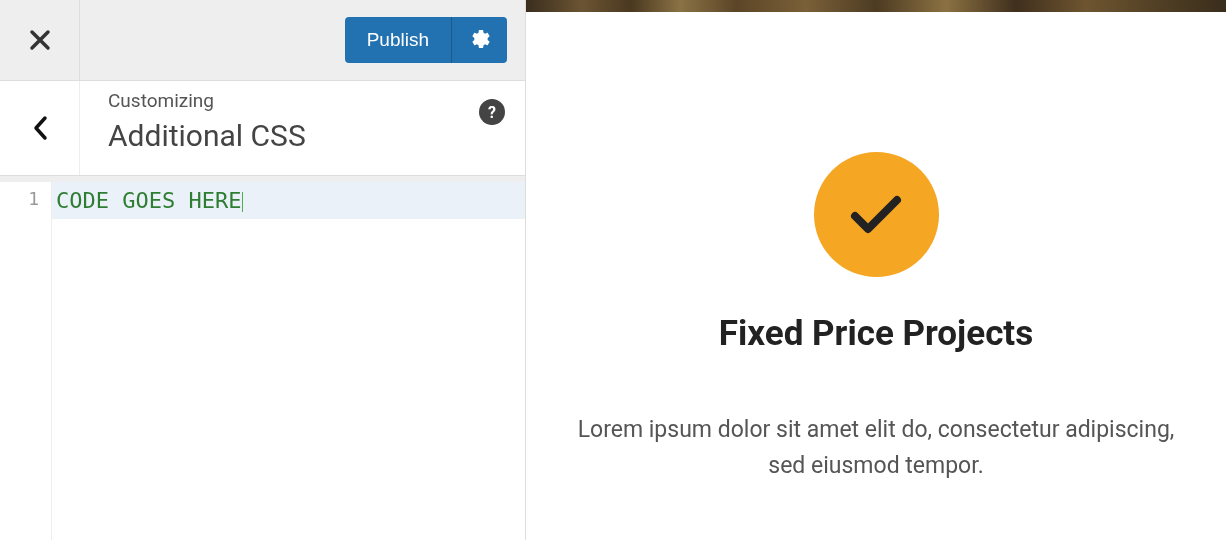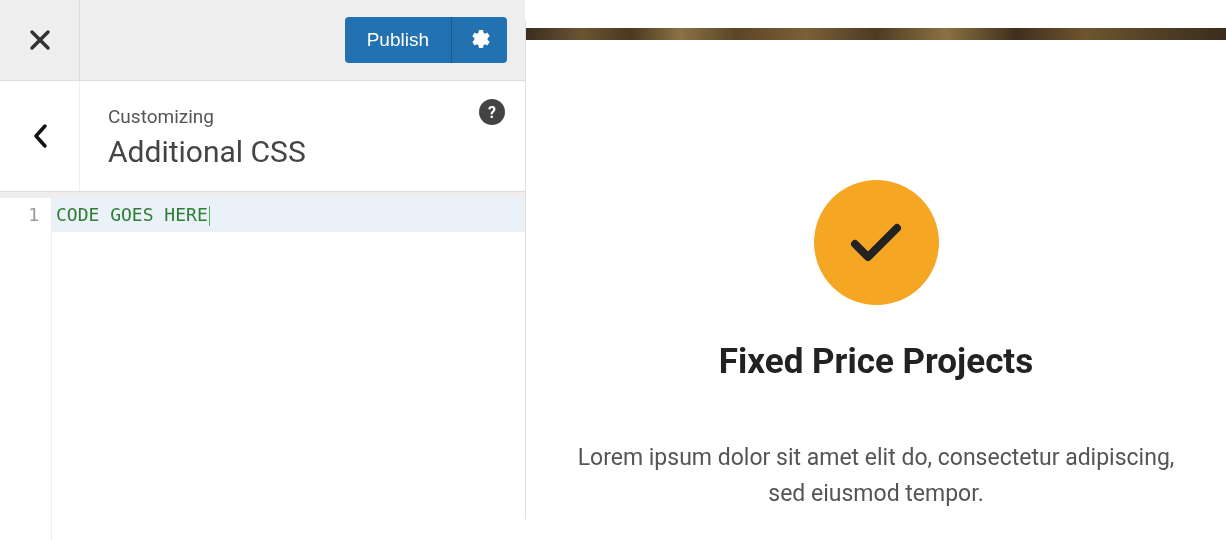--- a/index.html
+++ b/index.html
@@ -10,21 +10,20 @@
       height: 540px;
       overflow: hidden;
     }
     .sidebar {
       width: 526px;
       height: 100%;
       border-right: 1px solid #ddd;
       display: flex;
       flex-direction: column;
       background: #fef9c3;
-      border-radius: 25px;
     }
     .topbar {
       height: 81px;
       background: #eeeeee;
       border-bottom: 1px solid #ddd;
       display: flex;
       align-items: center;
       justify-content: space-between;
       padding: 0 18px 0 0;
     }
@@ -73,21 +72,21 @@
     .back-btn {
       width: 80px;
       display: flex;
       align-items: center;
       justify-content: center;
       border-right: 1px solid #eee;
       cursor: pointer;
     }
     .header-text {
       flex: 1;
-      padding: 24px 20px 22px 28px;
+      padding: 8px 20px 22px 28px;
       position: relative;
     }
     .breadcrumb {
       font-size: 19px;
       color: #555;
       font-weight: 400;
       margin-bottom: 6px;
     }
     .section-title {
       font-size: 30px;
@@ -124,21 +123,21 @@
       padding-right: 12px;
       font-family: Menlo, Monaco, Consolas, monospace;
       font-size: 18px;
       color: #999;
       border-right: 1px solid #eee;
     }
     .code-area {
       flex: 1;
       background: #fff;
       font-family: Menlo, Monaco, Consolas, monospace;
-      font-size: 18px;
+      font-size: 22px;
     }
     .code-line {
       padding: 6px 4px;
       background: #eaf1f9;
       color: #2e7d32;
       position: relative;
       display: inline-block;
       width: 100%;
     }
     .code-line span {
@@ -153,21 +152,20 @@
       margin-left: 1px;
     }
     .preview {
       flex: 1;
       height: 100%;
       background: #fff;
       display: flex;
       flex-direction: column;
       align-items: center;
       position: relative;
-      justify-content: center;
     }
     .hero-strip {
       width: 100%;
       height: 12px;
       background: linear-gradient(90deg, #3a2e1f 0%, #6b5432 8%, #4a3820 15%, #8a7245 22%, #5c4527 30%, #7a6038 40%, #4d3b22 50%, #8b7142 60%, #3f2f1d 70%, #6e5530 80%, #524025 90%, #3a2d1c 100%);
     }
     .icon-circle {
       width: 125px;
       height: 125px;
       border-radius: 50%;

